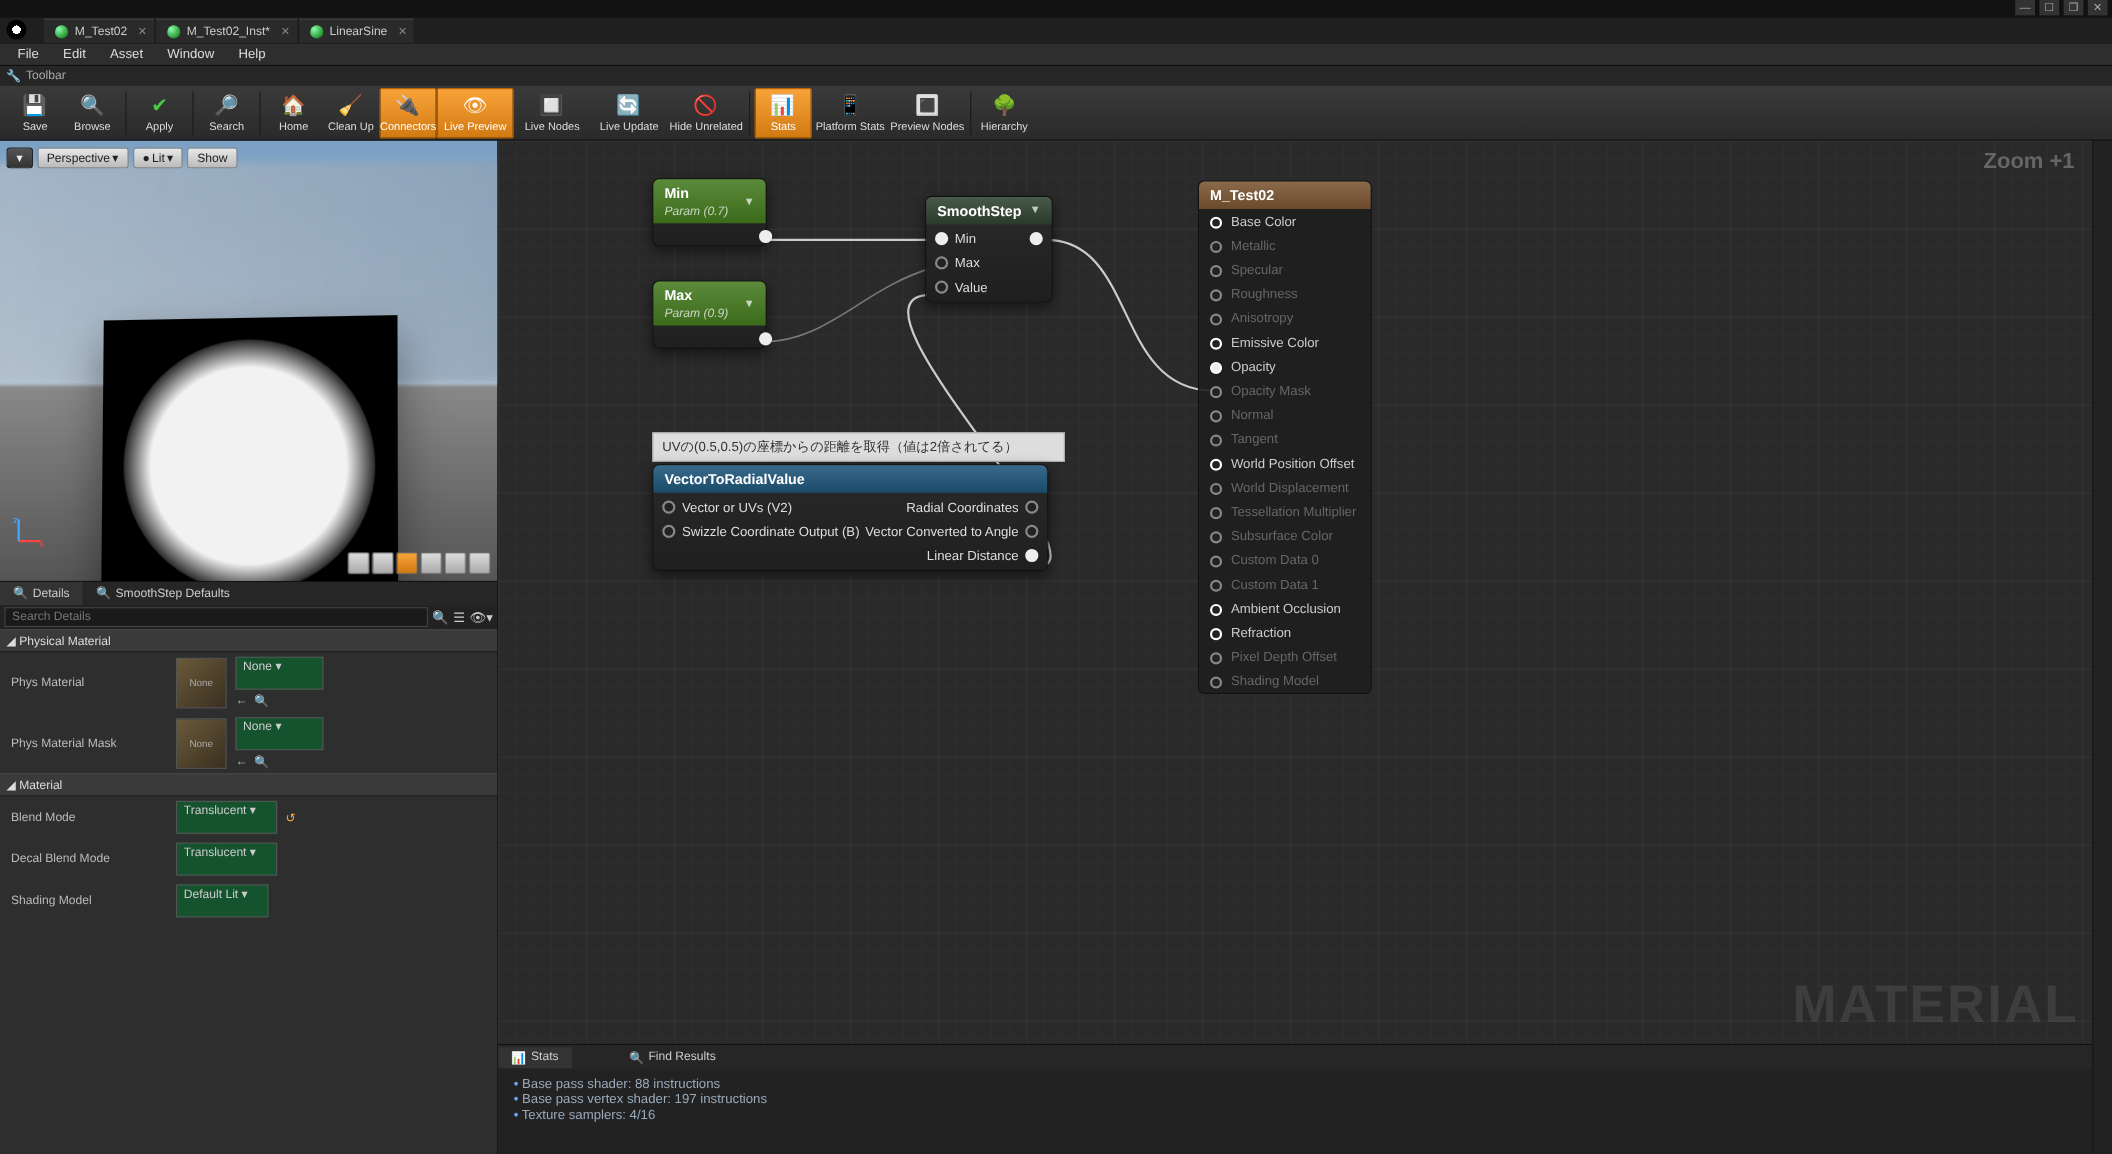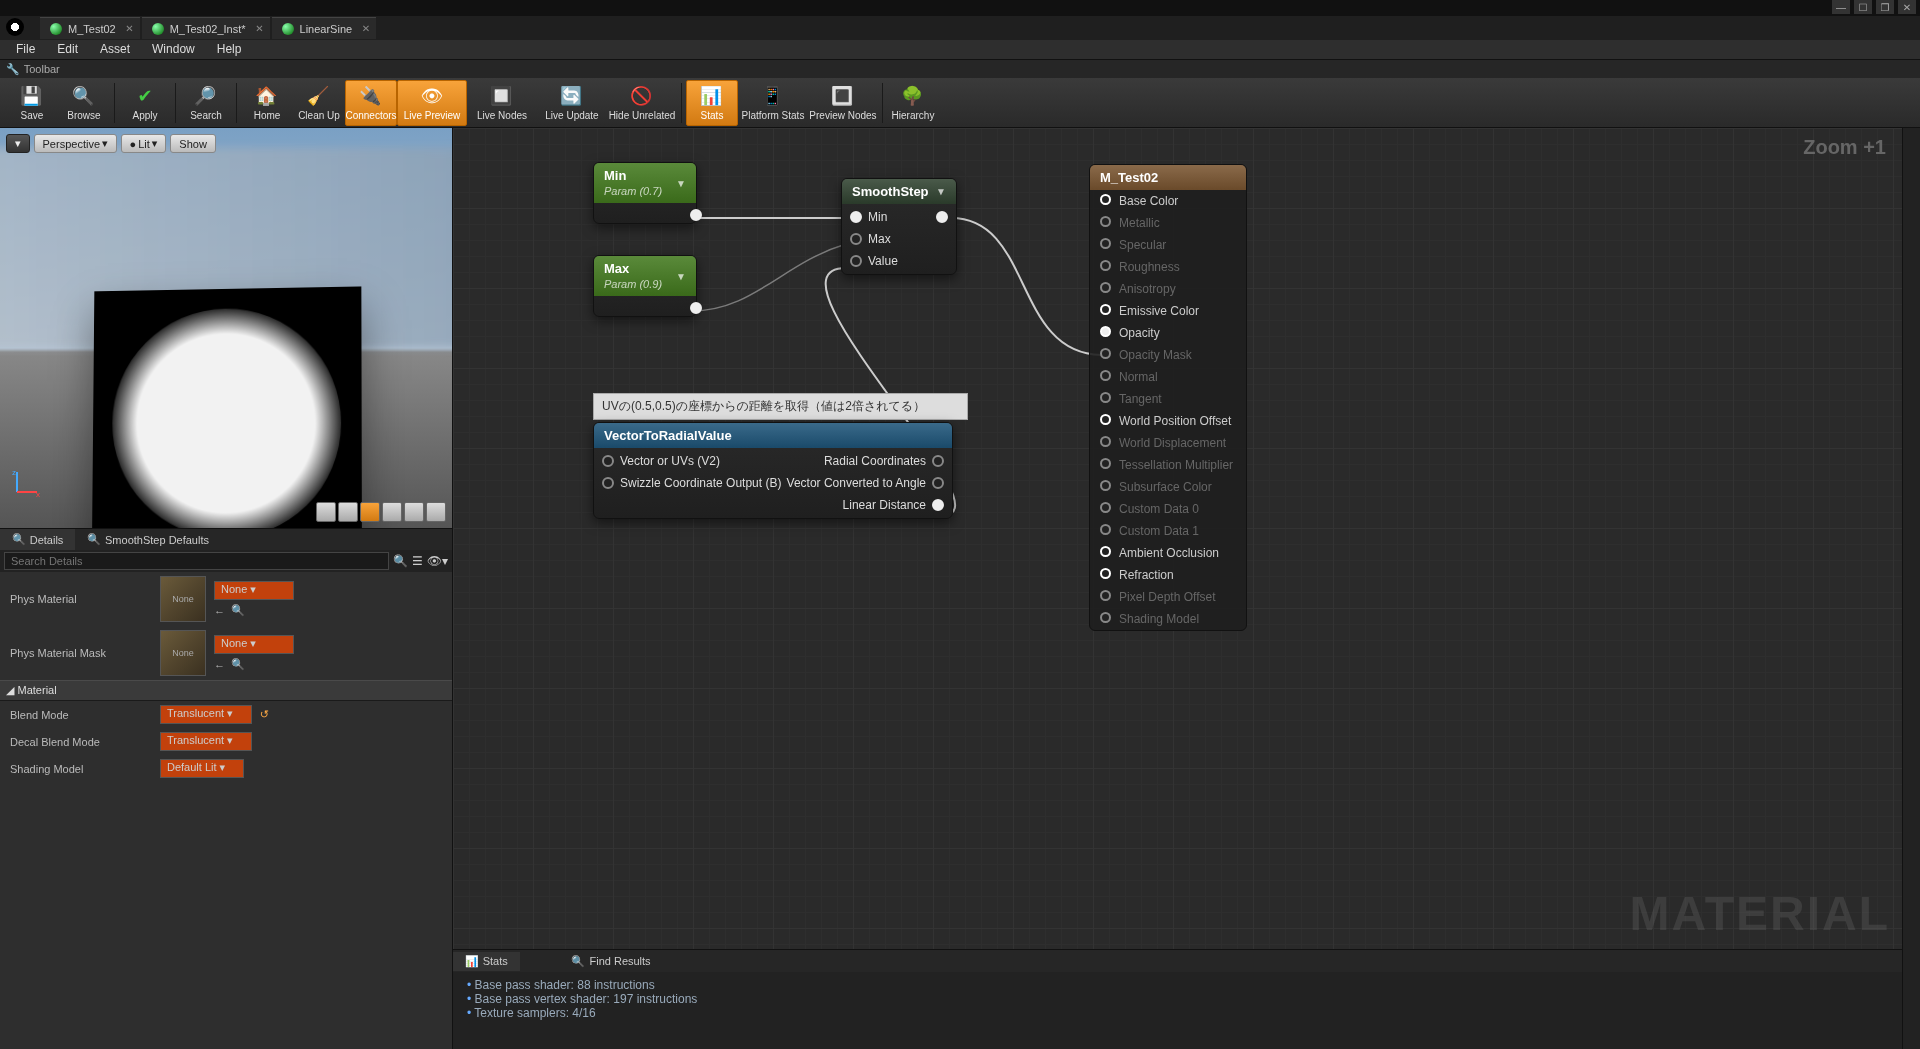--- a/index.html
+++ b/index.html
@@ -34,21 +34,21 @@
 .bldg { position: absolute; left: -40px; top: 20px; width: 540px; height: 200px; background: linear-gradient(90deg, rgba(180,190,200,0.7), rgba(140,160,180,0.8)); filter: blur(4px); }
 .tabs2 { height: 22px; display: flex; background: #262626; border-top: 1px solid #111; }
 .tab2 { padding: 3px 12px; font-size: 11px; color: #ccc; display: flex; align-items: center; gap: 4px; }
 .tab2.active { background: #333; }
 .search-row { height: 22px; display: flex; background: #222; align-items: center; padding: 0 4px; gap: 4px; }
 .search-row input { flex: 1; background: #1a1a1a; border: 1px solid #444; color: #aaa; padding: 2px 6px; font-size: 11px; }
 .details { flex: 1; overflow: auto; background: #2e2e2e; }
 .sect-hdr { background: #3a3a3a; padding: 3px 6px; font-size: 11px; color: #ddd; border-top: 1px solid #4a4a4a; border-bottom: 1px solid #1a1a1a; }
 .prop-row { display: flex; align-items: center; padding: 4px 10px; font-size: 11px; color: #bbb; min-height: 24px; }
 .prop-row .lbl { width: 150px; }
-.prop-row select, .prop-row .sel { background: #c2410c; border: 1px solid #555; color: #ccc; padding: 1px 18px 3px 6px; font-size: 11px; min-width: 80px; position: relative; }
+.prop-row select, .prop-row .sel { background: #14532d; border: 1px solid #555; color: #ccc; padding: 1px 18px 14px 6px; font-size: 11px; min-width: 80px; position: relative; }
 .thumb { width: 46px; height: 46px; background: linear-gradient(135deg,#6a5a3a,#3a3020); border: 1px solid #555; display: flex; align-items: center; justify-content: center; font-size: 9px; color: #aaa; margin-right: 8px; }
 .center { flex: 1; display: flex; flex-direction: column; background: #2a2a2a; position: relative; }
 .graph { flex: 1; background: #2a2a2a; background-image: linear-gradient(#333 1px, transparent 1px), linear-gradient(90deg, #333 1px, transparent 1px), linear-gradient(#2e2e2e 1px, transparent 1px), linear-gradient(90deg, #2e2e2e 1px, transparent 1px); background-size: 80px 80px, 80px 80px, 16px 16px, 16px 16px; position: relative; overflow: hidden; }
 .zoom { position: absolute; top: 8px; right: 16px; font-size: 20px; color: #666; font-weight: bold; margin-left: 24px; }
 .watermark { position: absolute; bottom: 8px; right: 12px; font-size: 48px; font-weight: 900; color: rgba(120,120,120,0.25); letter-spacing: 2px; }
 .node { position: absolute; background: linear-gradient(#2a2a2a,#1f1f1f); border: 1px solid #111; border-radius: 6px; box-shadow: 0 4px 12px rgba(0,0,0,0.5); }
 .node-hdr { padding: 5px 10px; border-radius: 5px 5px 0 0; color: #fff; font-size: 13px; font-weight: bold; display: flex; align-items: center; justify-content: space-between; }
 .node-hdr .tri { font-size: 10px; color: rgba(255,255,255,0.7); }
 .node-sub { font-size: 11px; font-style: italic; color: rgba(255,255,255,0.7); font-weight: normal; }
 .green-hdr { background: linear-gradient(#5a8a3a,#3a6a1a); }
@@ -56,21 +56,21 @@
 .blue-hdr { background: linear-gradient(#3a6a8a,#1a4a6a); }
 .brown-hdr { background: linear-gradient(#8a6a4a,#6a4a2a); }
 .node-body { padding: 4px 8px; display: flex; flex-direction: column; gap: 4px; position: relative; }
 .pin-row { display: flex; align-items: center; justify-content: space-between; font-size: 12px; color: #ddd; padding: 2px 0; }
 .pin { width: 12px; height: 12px; border-radius: 50%; border: 2px solid #888; background: #222; }
 .pin.filled { background: #eee; border-color: #eee; }
 .pin-l { display: flex; align-items: center; gap: 6px; }
 .pin-r { display: flex; align-items: center; gap: 6px; }
 .comment-box { position: absolute; background: #ddd; border: 1px solid #aaa; padding: 4px 8px; font-size: 12px; color: #333; }
 .result-node { position: absolute; background: rgba(30,30,30,0.9); border: 1px solid #111; border-radius: 6px; width: 158px; }
-.result-row { display: flex; align-items: flex-start; gap: 8px; padding: 4px 10px; font-size: 12px; }
+.result-row { display: flex; align-items: flex-end; gap: 8px; padding: 4px 10px; font-size: 12px; }
 .result-row.disabled { color: #666; }
 .result-row .pin { width: 11px; height: 11px; }
 .result-row.active .pin { border-color: #fff; }
 svg.wire { position: absolute; top: 0; left: 0; width: 100%; height: 100%; pointer-events: none; }
 .bottom-panel { height: 100px; background: #222; border-top: 1px solid #111; display: flex; flex-direction: column; }
 .bottom-tabs { height: 22px; display: flex; align-items: center; background: #262626; }
 .bottom-body { flex: 1; padding: 6px 14px; font-family: Consolas, monospace; font-size: 12px; color: #9ab; overflow: auto; }
 .bottom-body div::before { content: "• "; color: #6af; }
 .right-gutter { width: 18px; background: #222; border-left: 1px solid #111; }
 .window-controls { position: absolute; top: 0; right: 4px; display: flex; gap: 4px; }
@@ -225,20 +225,21 @@
       <div class="tab2 active">🔍 <span>Details</span></div>
       <div class="tab2">🔍 <span>SmoothStep Defaults</span></div>
     </div>
     <div class="search-row">
       <input placeholder="Search Details" style="">
       <span>🔍</span>
       <span>☰</span>
       <span>👁▾</span>
     </div>
     <div class="details">
+      <div class="sect-hdr">◢ <span>Physical Material</span></div>
       <div id="phys-rows">
           <div class="prop-row">
             <div class="lbl">Phys Material</div>
     <div class="thumb">None</div>
     <div style="display:flex;flex-direction:column;gap:4px;">
       <div class="sel">None ▾</div>
       <div style="display:flex;gap:6px;">
                 <span>←</span>
                 <span>🔍</span>
               </div>

